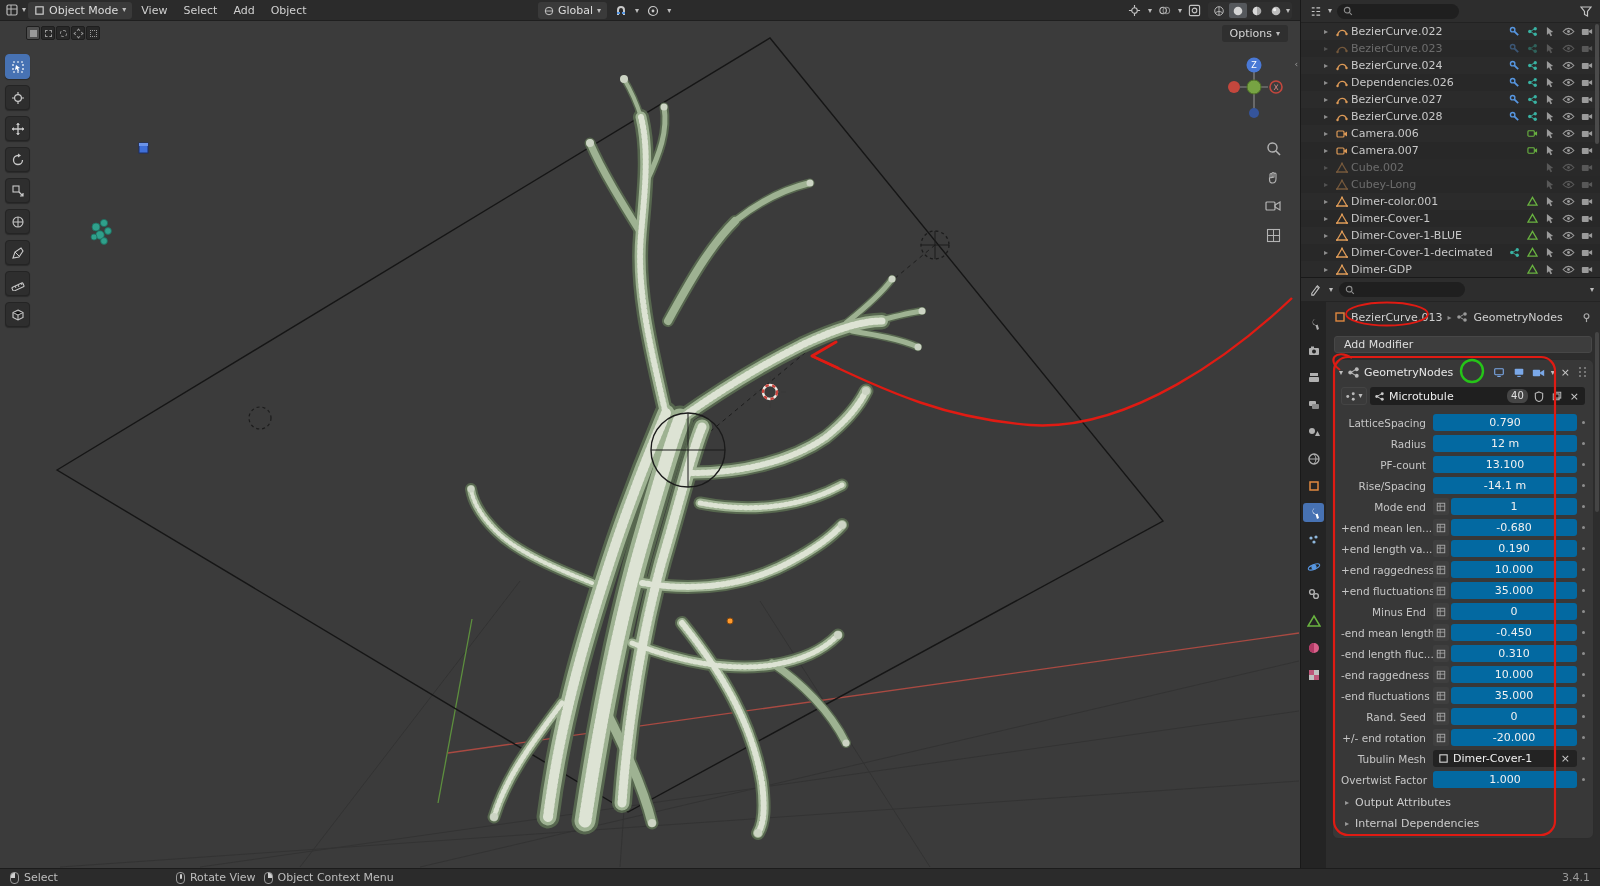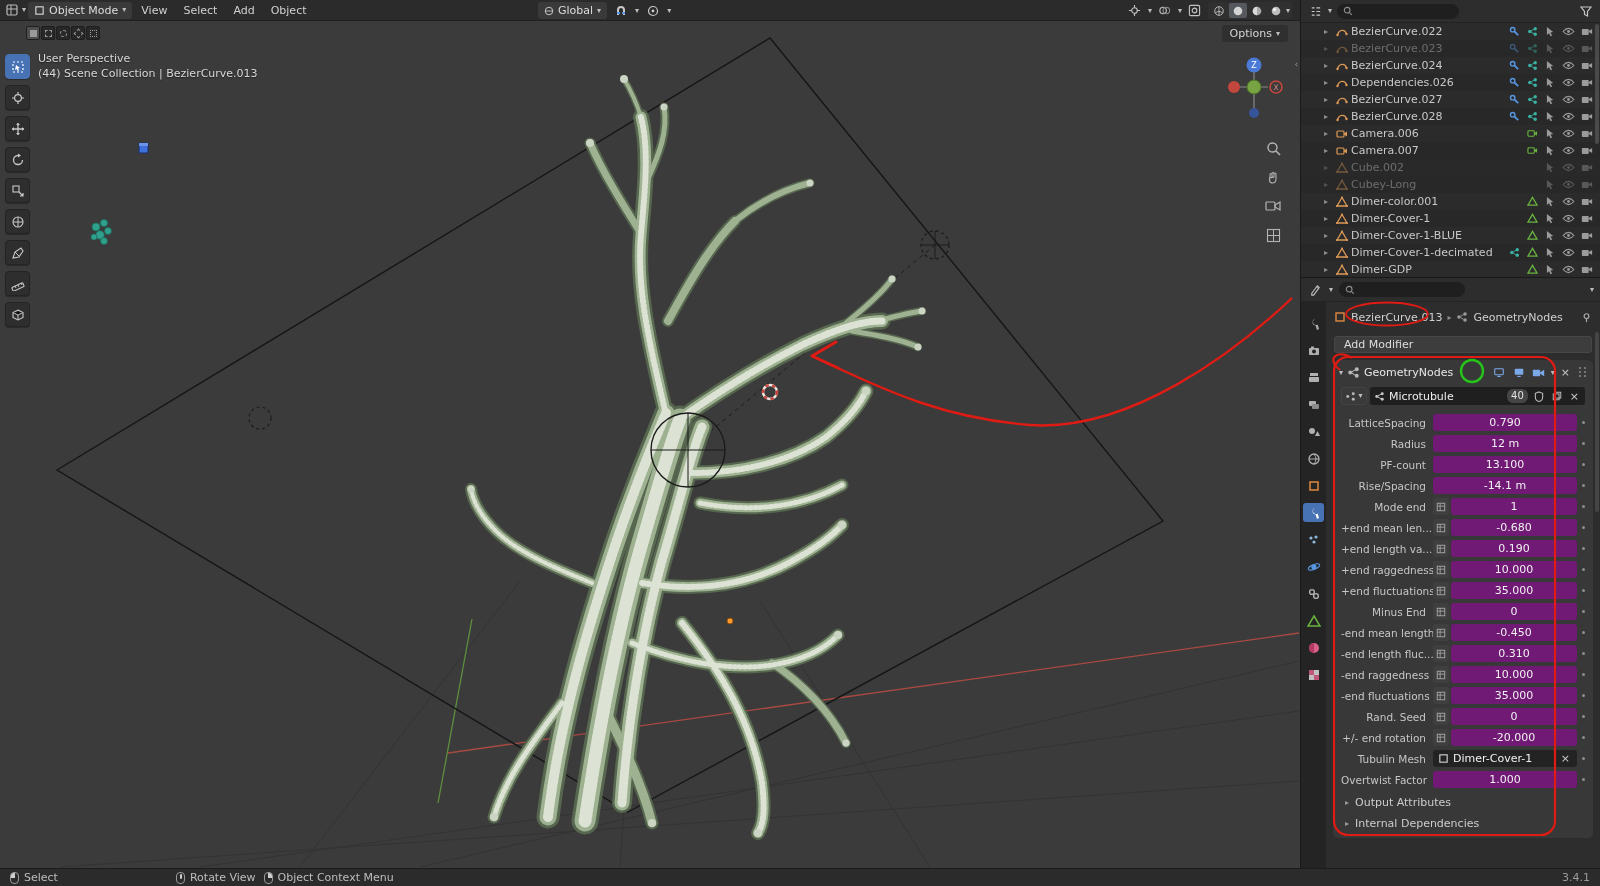--- a/index.html
+++ b/index.html
@@ -83,21 +83,21 @@
   .ng-row{display:flex;align-items:center;gap:3px;padding:2px 8px 5px 8px}
   .ng-browse{width:26px;height:18px;background:#3a3a3a;border:1px solid #444;border-radius:3px;display:flex;align-items:center;justify-content:center;gap:2px}
   .ng-field{flex:1;height:18px;background:#1f1f1f;border-radius:3px;display:flex;align-items:center;gap:4px;padding:0 4px;color:#ededed}
   .ng-name{flex:1;white-space:nowrap;overflow:hidden}
   .ng-users{background:#454545;border-radius:6px;padding:0 4px;height:14px;line-height:14px;font-size:10px;color:#e2e2e2}
   .ng-ico{display:inline-flex;align-items:center;justify-content:center;width:14px}
   .params{padding:2px 0 2px 0}
   .prow{height:21px;display:flex;align-items:center;padding:0 4px 0 8px}
   .plabel{width:92px;text-align:right;padding-right:7px;color:#c6c6c6;white-space:nowrap;overflow:hidden;font-size:10.5px}
   .pattr{width:16px;height:17px;background:#3f3f3f;border-radius:2px;margin-right:2px;display:flex;align-items:center;justify-content:center;flex:none}
-  .pfield{flex:1;height:17px;background:#701a75;border-radius:3px;display:flex;align-items:center;justify-content:center;color:#f1f1f1;gap:4px;overflow:hidden}
+  .pfield{flex:1;height:17px;background:#0369a1;border-radius:3px;display:flex;align-items:center;justify-content:center;color:#f1f1f1;gap:4px;overflow:hidden}
   .pfield.obj{background:#232323;justify-content:flex-start;padding:0 5px}
   .pfield.obj .pval{flex:1;text-align:left}
   .px{color:#c9c9c9;font-size:11px;padding:0 2px}
   .pdot{width:12px;display:flex;align-items:center;justify-content:center}
   .pdot i{width:3px;height:3px;border-radius:50%;background:#8d8d8d}
   .psection{height:21px;display:flex;align-items:center;gap:6px;padding:0 12px;color:#cccccc}
   .psec-arrow{color:#9a9a9a;font-size:8px}
   .pscroll{position:absolute;right:1px;top:30px;width:4px;height:180px;background:#454545;border-radius:2px}
 
   
@@ -347,24 +347,20 @@
             <span class="mode-glyph" style="border-radius:50%"></span>
           </span>
         <span class="mode-cell">
             <span class="mode-glyph" style="transform:rotate(45deg)"></span>
           </span>
         <span class="mode-cell">
             <span class="mode-glyph" style="border-style:dotted"></span>
           </span>
       </div>
 
-      <div class="vp-overlay-text">
-        <div>User Perspective</div>
-        <div>(44) Scene Collection | BezierCurve.013</div>
-      </div>
 
       <div class="options-btn">
         <span>Options</span>
         <span class="chev">▾</span>
       </div>
 
       <div class="toolbar">
         <div class="tool-btn active">
           <svg width="14" height="14" viewBox="0 0 14 14">
               <rect x="2" y="2" width="10" height="10" fill="none" stroke="#fff" stroke-width="1.2" stroke-dasharray="2 2"></rect>

